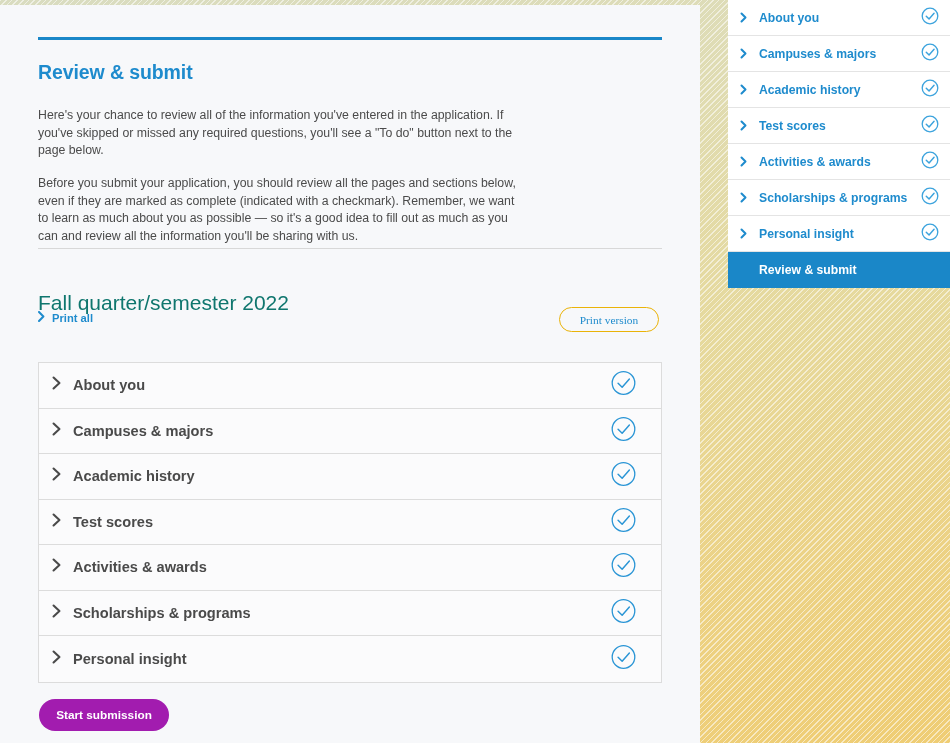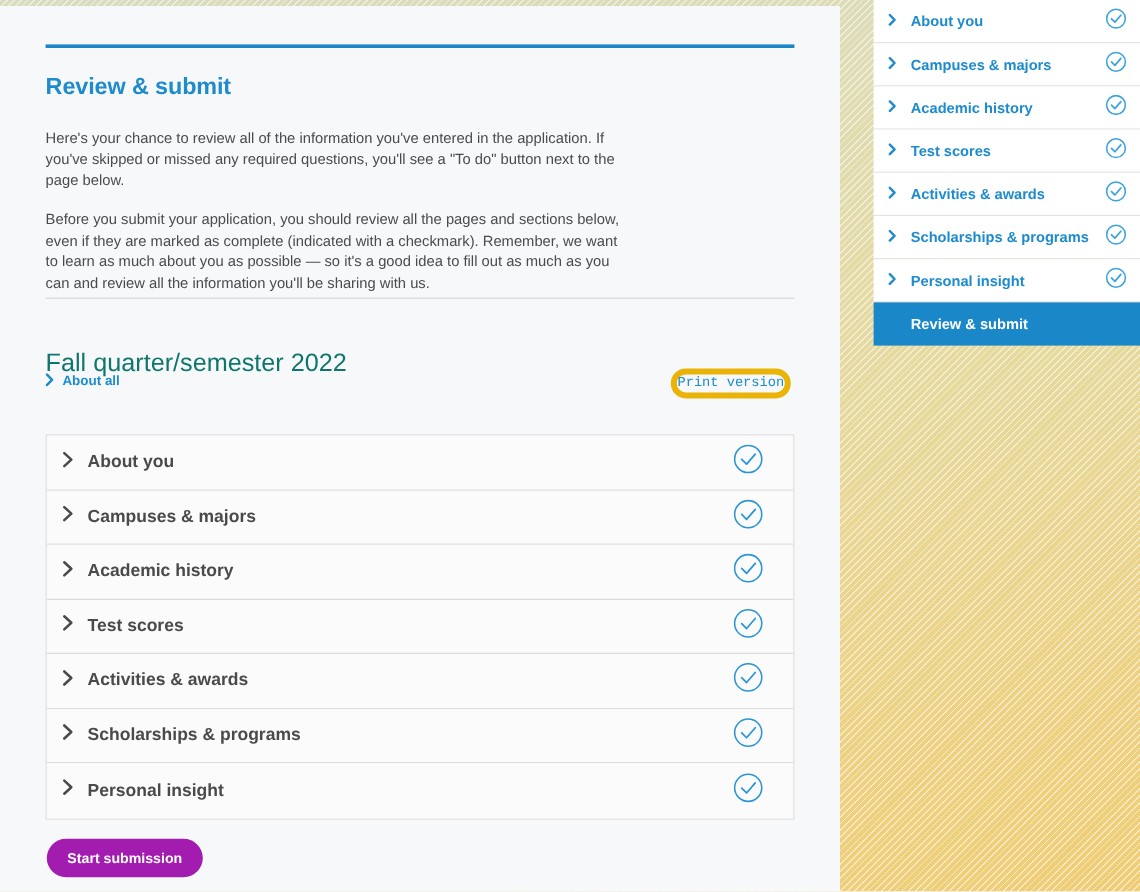--- a/index.html
+++ b/index.html
@@ -68,23 +68,23 @@
     position: absolute; left: 38px; top: 306px;
     display: flex; align-items: center; gap: 7px;
     font-size: 11.2px; font-weight: bold; color: #1e8bcd;
     cursor: pointer; text-decoration: none;
   }
   #expand-all .chev { display: block; }
 
   #print-version {
     position: absolute; left: 559px; top: 302px;
     width: 100px; height: 25px;
-    border: 5px solid #eab308; border-radius: 13px;
+    border: 1px solid #eab308; border-radius: 13px;
     background: #f7f8fa; color: #1e8bcd;
-    font-family: Liberation Mono, monospace;
+    font-family: Liberation Serif, serif;
     font-size: 11.4px; cursor: pointer;
     display: flex; align-items: center; justify-content: center;
     padding: 0;
   }
 
   
   #accordion {
     position: absolute; left: 38px; top: 357px;
     width: 624px;
     border: 1px solid #dcdcdc;
@@ -171,21 +171,21 @@
     <div class="section-rule"></div>
 
     <h2 id="term-title">Fall quarter/semester 2022</h2>
 
     <a id="expand-all">
       <span class="chev">
         <svg width="7" height="11" viewBox="0 0 7 11">
             <path d="M1 1 L5.4 5.5 L1 10" fill="none" stroke="#1e8bcd" stroke-width="2" stroke-linecap="round" stroke-linejoin="round"></path>
           </svg>
       </span>
-      <span>About all</span>
+      <span>Print all</span>
     </a>
 
     <button id="print-version">Print version</button>
 
     <div id="accordion">
         <div class="acc-row">
           <span class="acc-chev"><svg width="9" height="14" viewBox="0 0 9 14">
               <path d="M1.55 1.55 L7.45 7 L1.55 12.45" fill="none" stroke="#4a4a4a" stroke-width="2.1" stroke-linecap="round" stroke-linejoin="round"></path>
             </svg></span>
           <span class="acc-label">About you</span>

